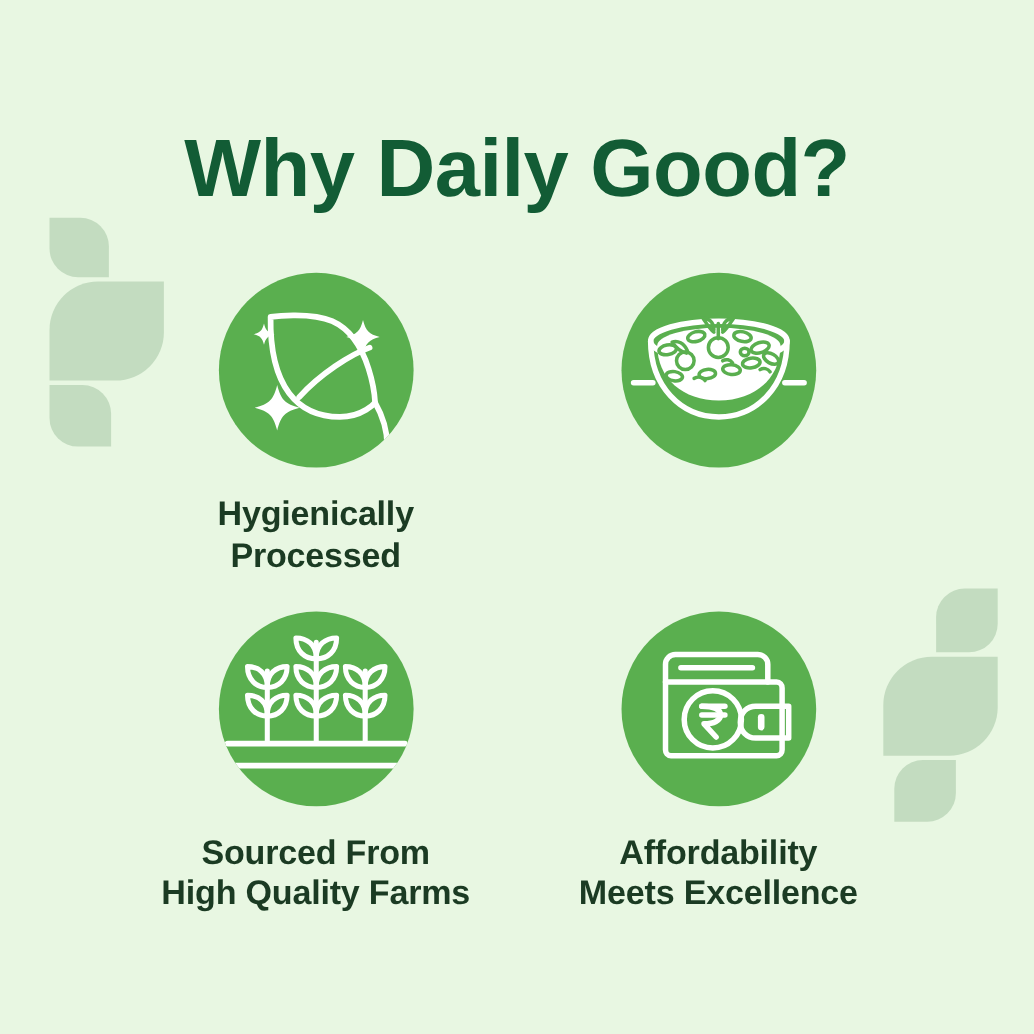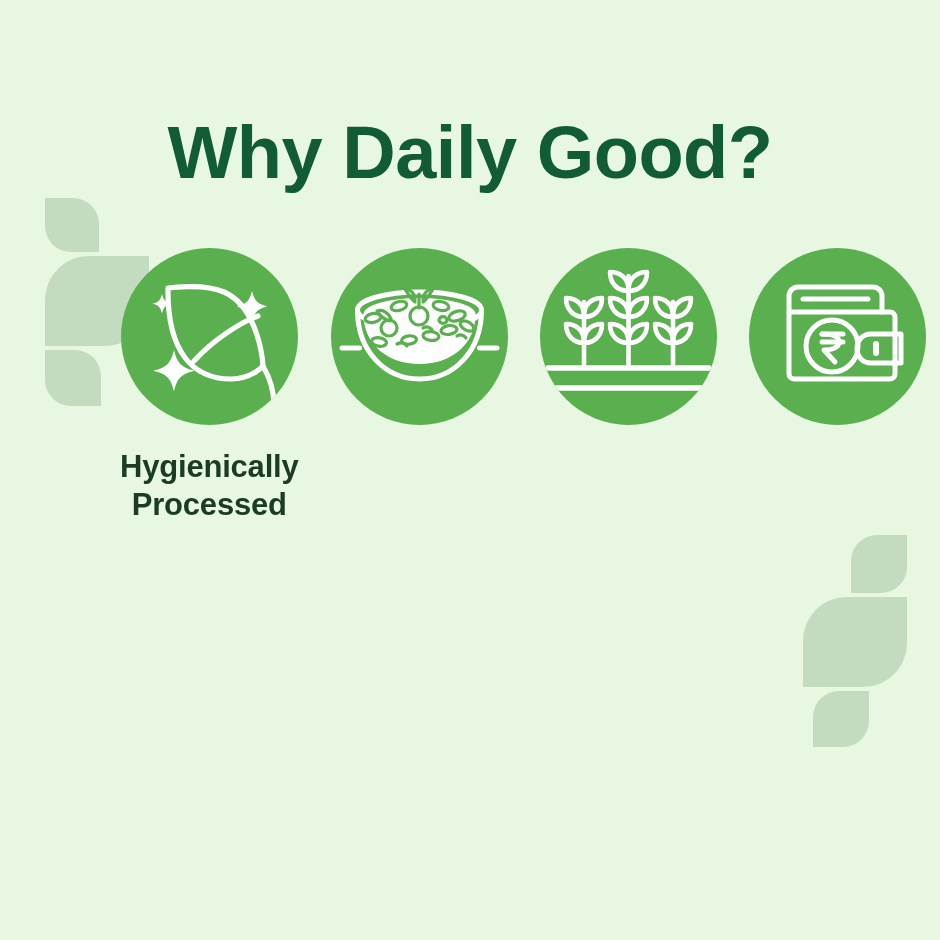--- a/index.html
+++ b/index.html
@@ -79,21 +79,21 @@
     white-space: nowrap;
   }
 
   
   .features {
     position: absolute;
     top: 248px;
     left: 120px;
     width: 700px;
     display: grid;
-    grid-template-columns: 1fr 1fr 1fr 1fr;
+    grid-template-columns: 1fr 1fr;
     grid-template-rows: auto auto;
     row-gap: 62px;
     column-gap: 8px;
     gap: 32px;
   }
 
   .feature {
     display: flex;
     flex-direction: column;
     align-items: center;
@@ -224,20 +224,22 @@
             <path d="M133 68 C133 56 125 50 115 50 C115 62 123 69 133 69"></path>
             <path d="M133 68 C133 56 141 50 151 50 C151 62 143 69 133 69"></path>
             <path d="M133 94 C133 82 125 76 115 76 C115 88 123 95 133 95"></path>
             <path d="M133 94 C133 82 141 76 151 76 C151 88 143 95 133 95"></path>
 
             <path d="M8 120 L169 120" stroke-width="5.4"></path>
             <path d="M14 140 L163 140" stroke-width="5.4"></path>
           </g>
         </svg>
       </div>
+      <div class="feature-label">Sourced From
+High Quality Farms</div>
     </div>
 
     <div class="feature">
       <div class="icon-circle">
         <svg viewBox="0 0 177 177" xmlns="http://www.w3.org/2000/svg">
           <g fill="none" stroke="#ffffff" stroke-width="5" stroke-linecap="round" stroke-linejoin="round">
 
             <path d="M40 64 L40 48 C40 43 44 39 49 39 L124 39 C129 39 133 43 133 48 L133 64"></path>
             <path d="M54 51 L119 51"></path>
 
@@ -247,16 +249,18 @@
             <path d="M127 96 L127 105" stroke-width="6"></path>
 
             <circle cx="83" cy="98" r="26"></circle>
 
             <path d="M73 86 L94 86"></path>
             <path d="M73 94 L94 94"></path>
             <path d="M73 86 C84 86 90 89 90 94 C90 99 84 102 75 102 L86 114"></path>
           </g>
         </svg>
       </div>
+      <div class="feature-label">Affordability
+Meets Excellence</div>
     </div>
 
   </div>
 </div>
 
 </body></html>

